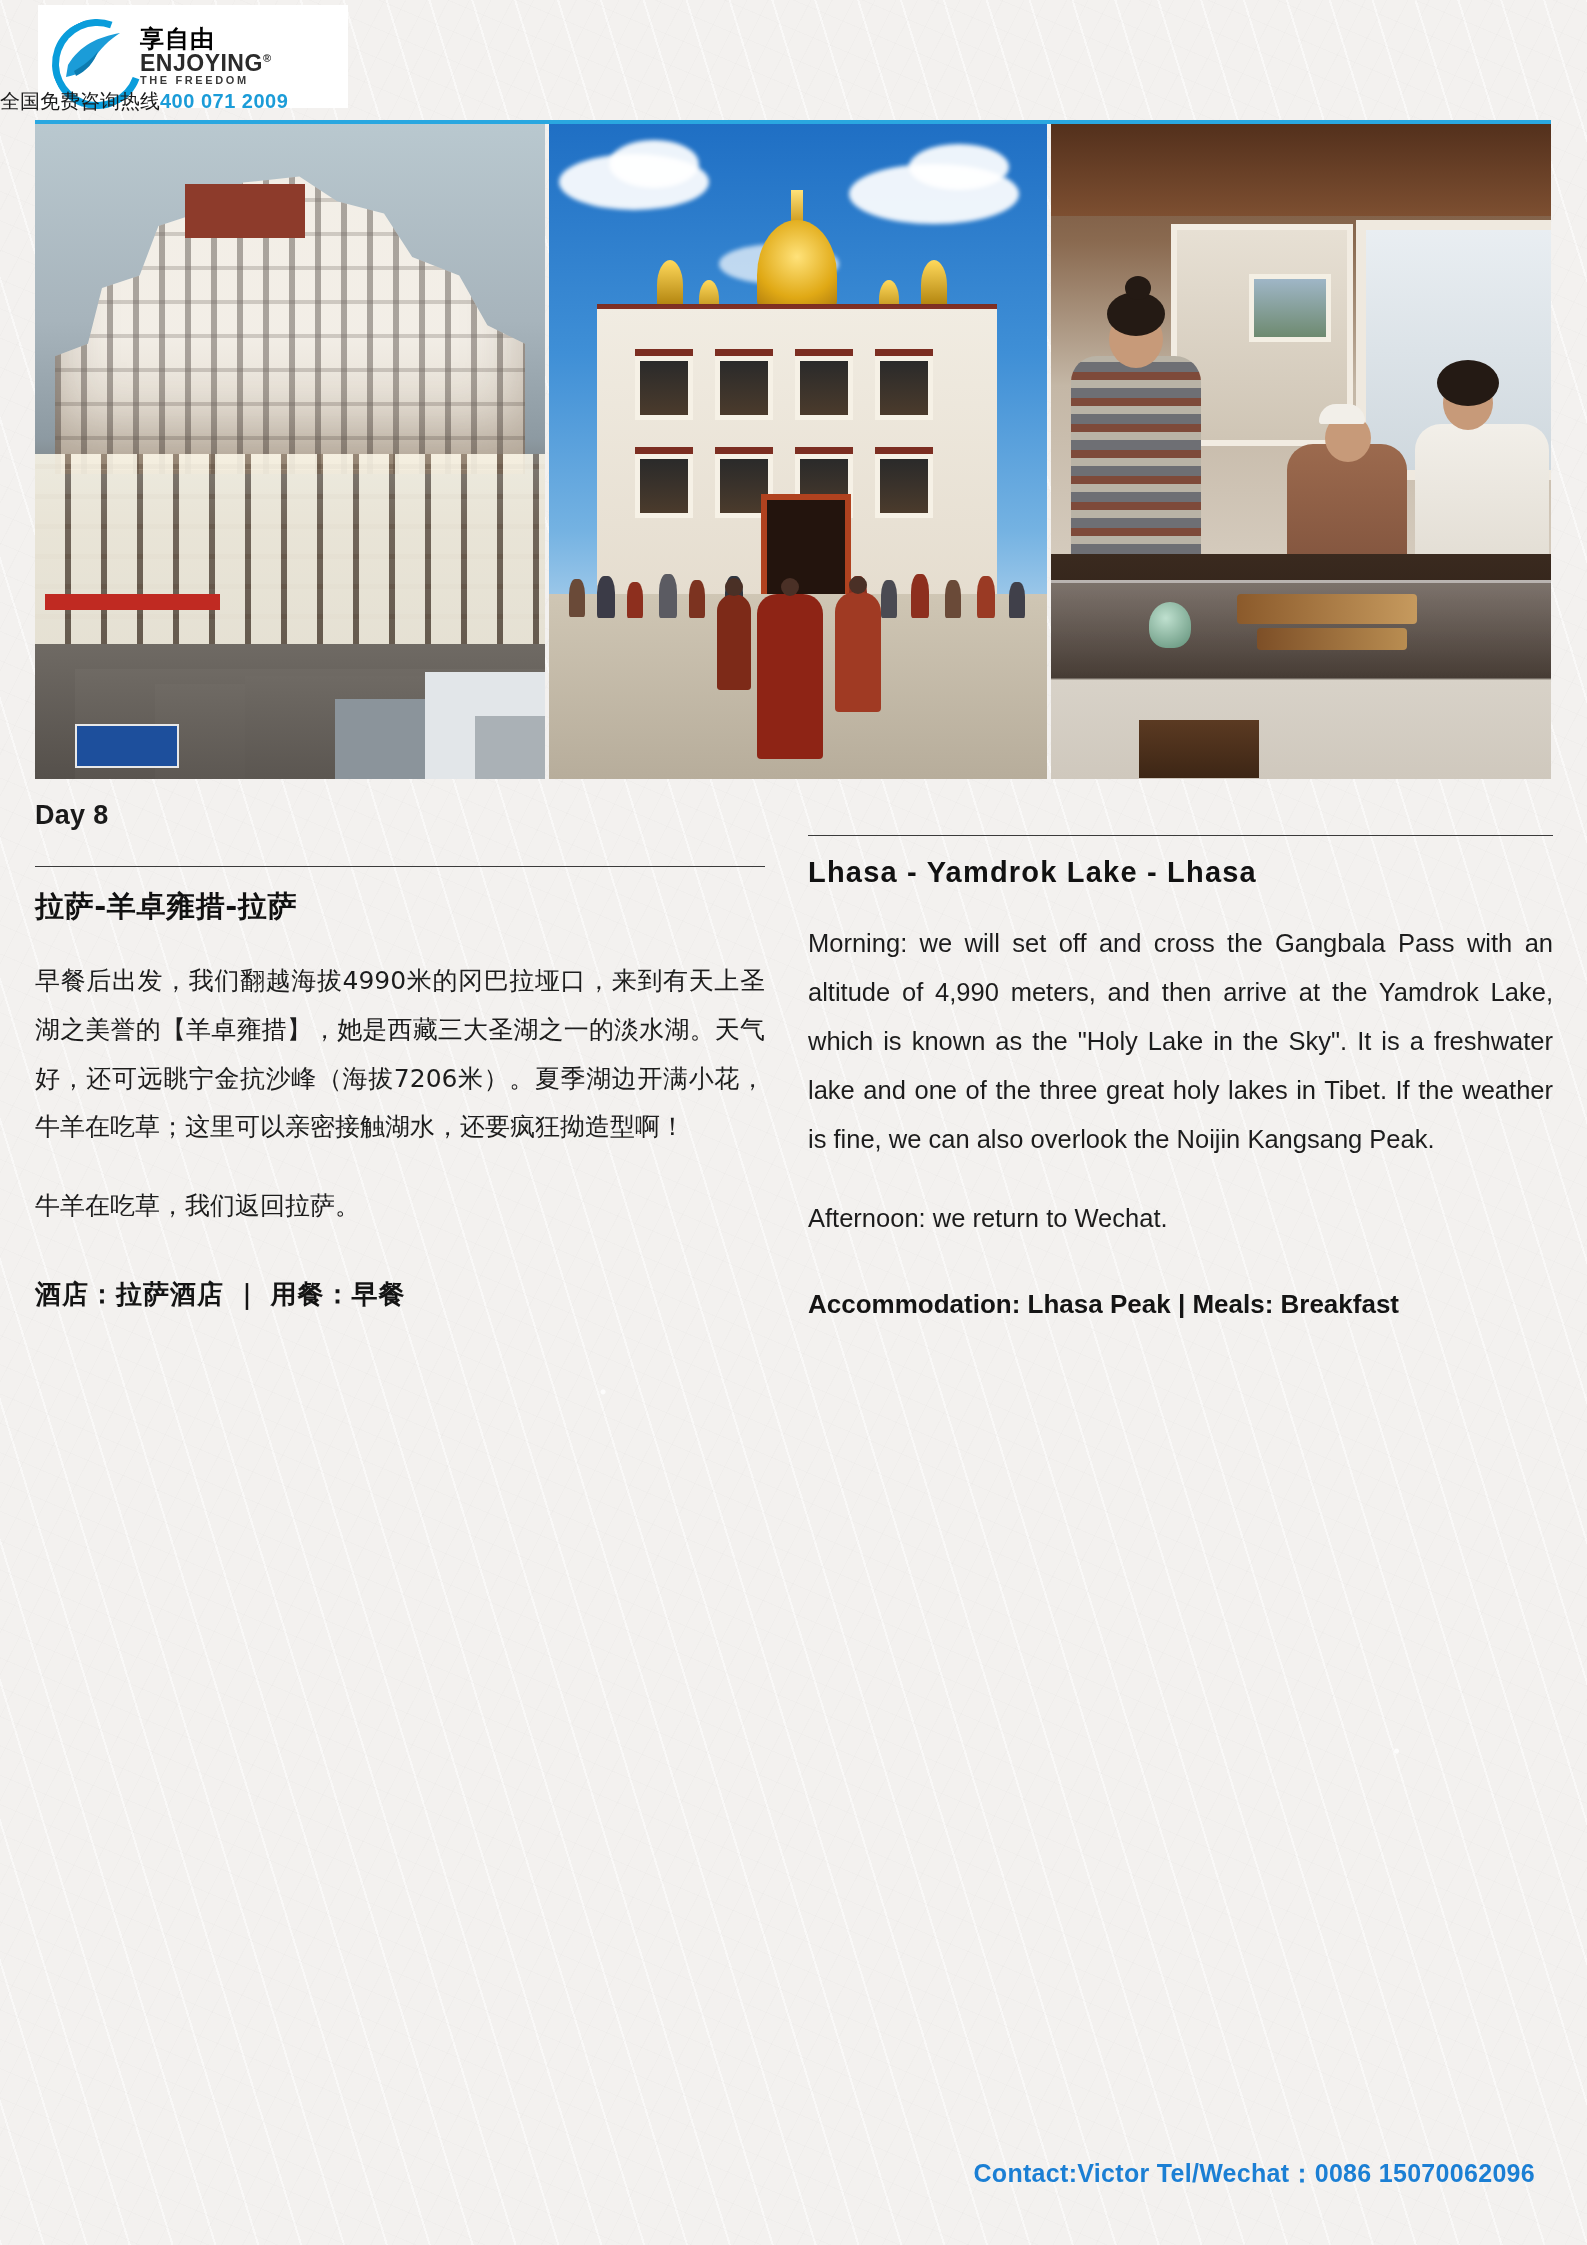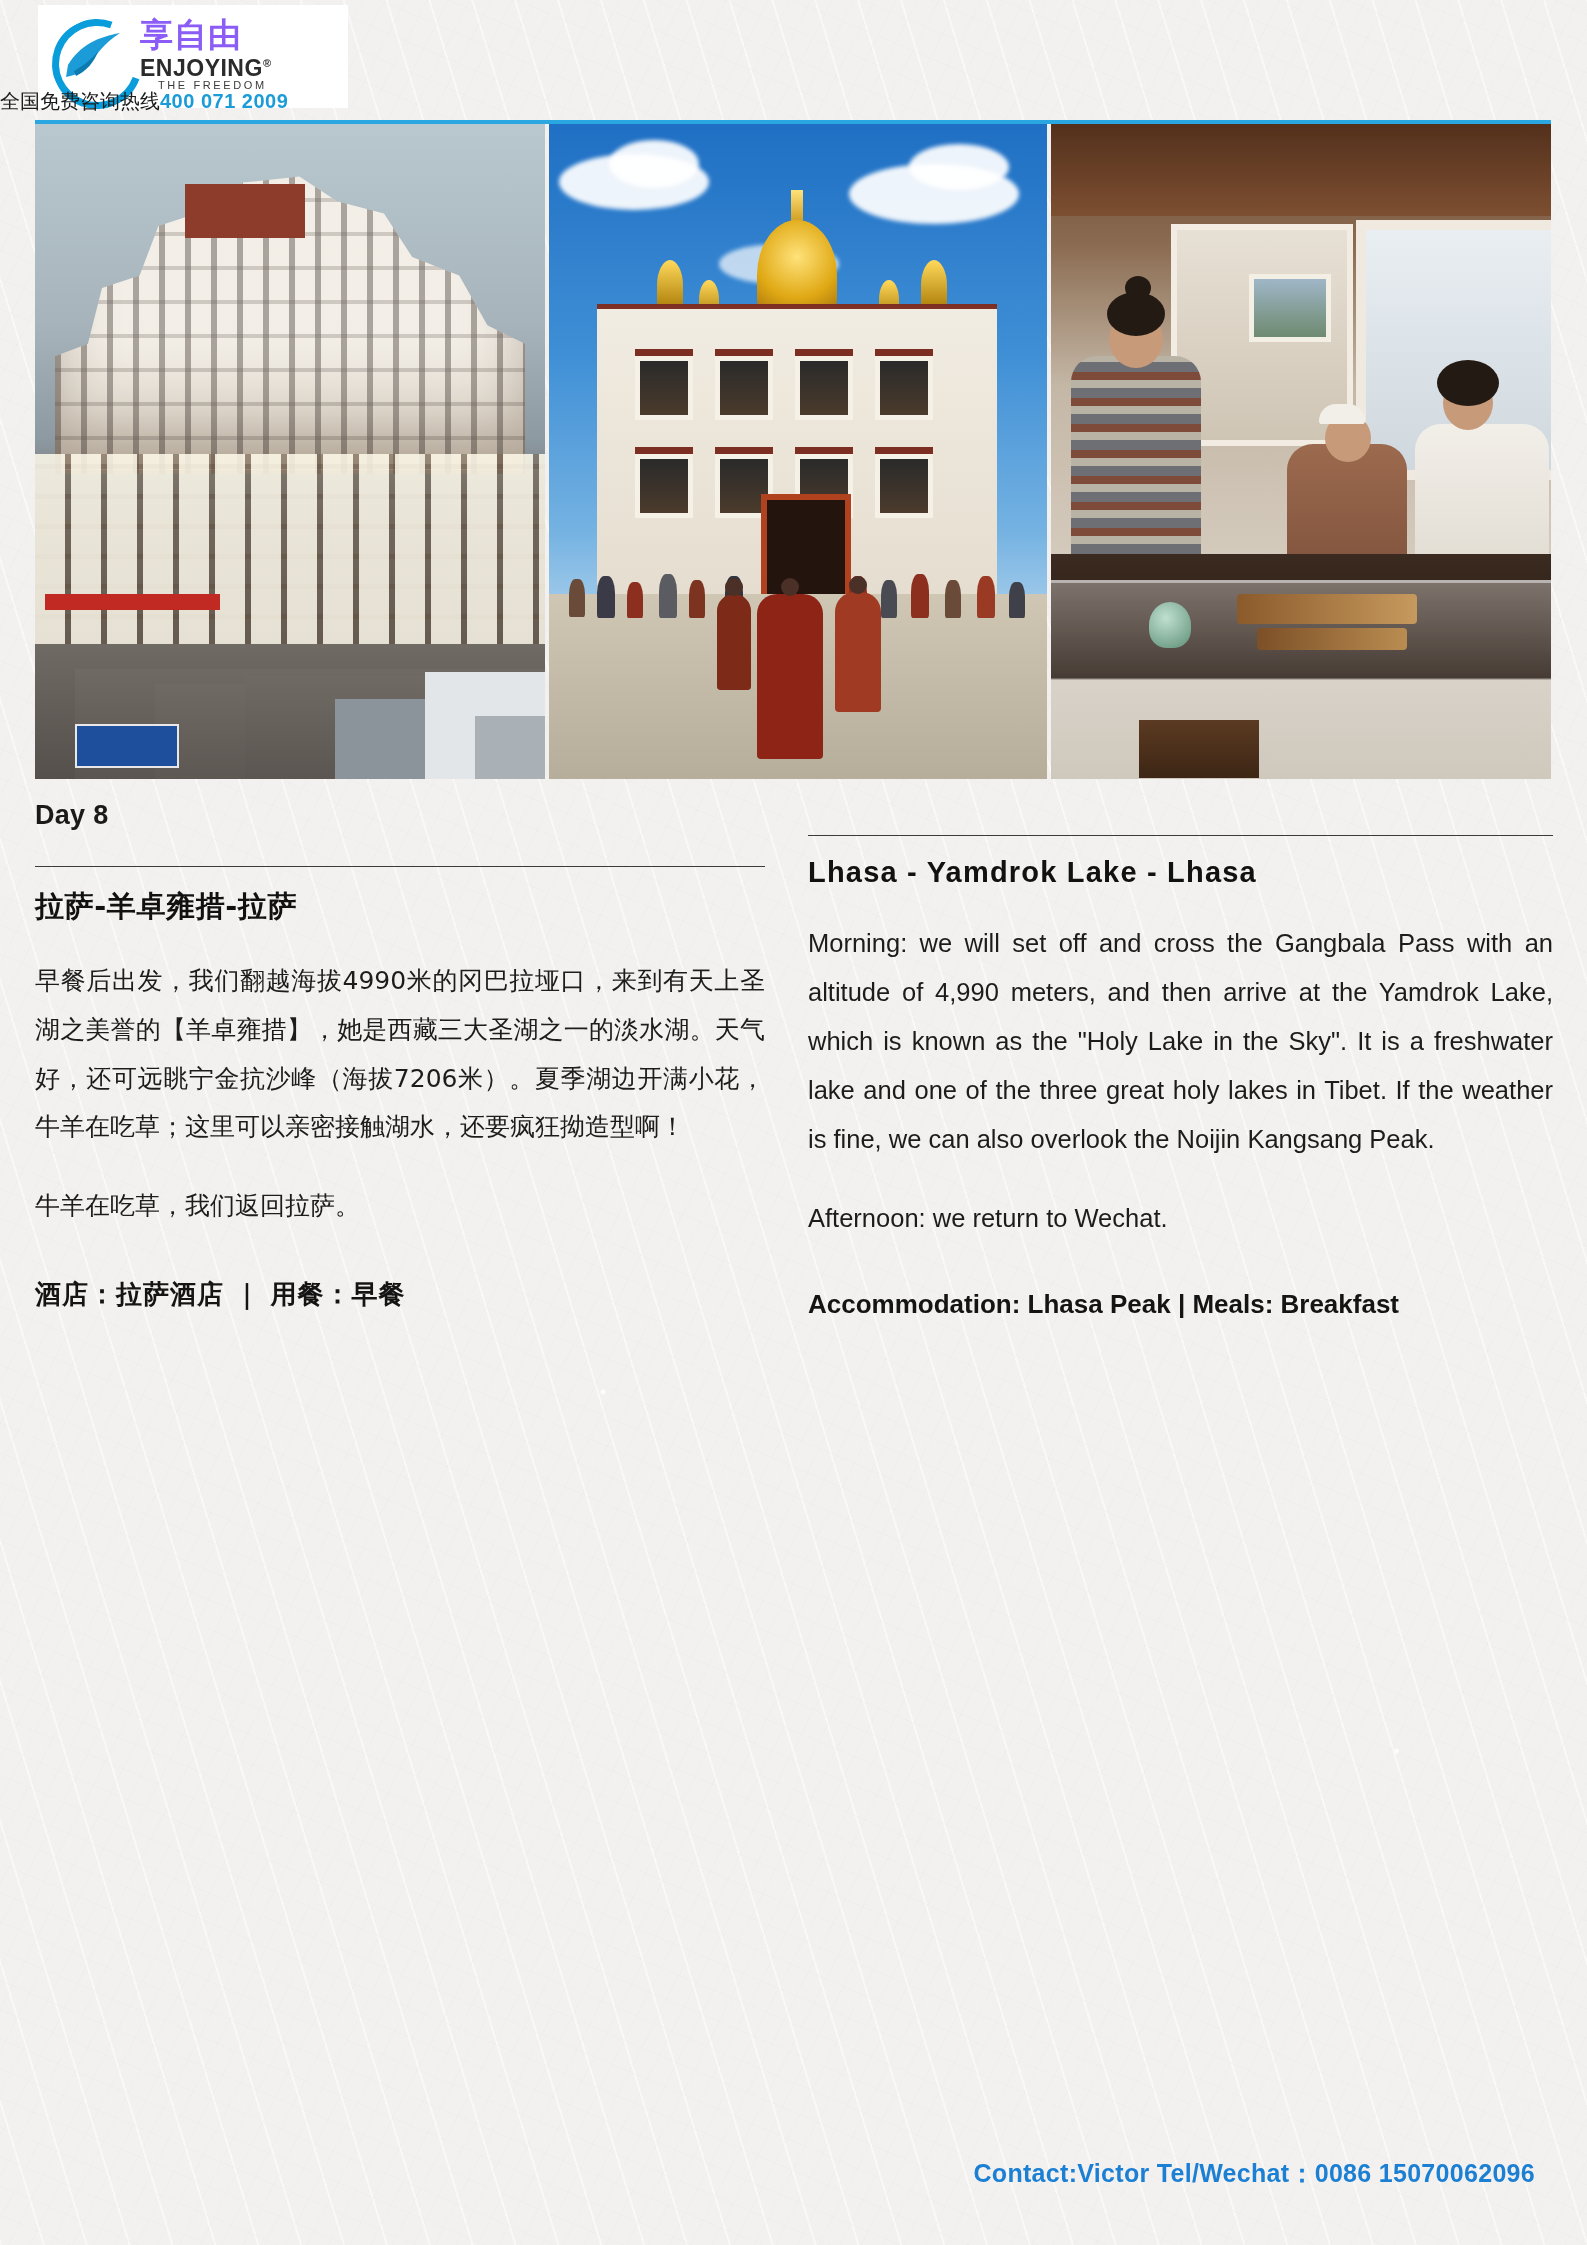--- a/index.html
+++ b/index.html
@@ -74,39 +74,38 @@
   .logo-mark .bird {
     position: absolute;
     left: 18px; top: 20px;
     width: 58px; height: 48px;
   }
   .logo-text {
     margin-left: 2px;
     line-height: 1.05;
   }
   .logo-cn {
-    font-size: 33px;
-    color: #8b5cf6;
+    font-size: 24px;
+    color: #000000;
     letter-spacing: 1px;
     font-weight: 700;
-    font-family: Liberation Mono, monospace;
+    font-family: Liberation Sans, sans-serif;
   }
   .logo-en {
     font-size: 23px;
     color: #2b2b2b;
     letter-spacing: 0.5px;
     font-weight: 700;
   }
   .logo-en sup { font-size: 11px; vertical-align: super; }
   .logo-sub {
     font-size: 11px;
     color: #3a3a3a;
     letter-spacing: 2.6px;
-    font-weight: 400;
-    margin-left: 18px;
+    font-weight: 700;
   }
   .hotline {
     position: absolute;
     left: 0; right: 0;
     top: 88px;
     text-align: left;
     font-size: 20px;
     color: #1a1a1a;
     font-family: "DejaVu Sans", sans-serif;
   }

